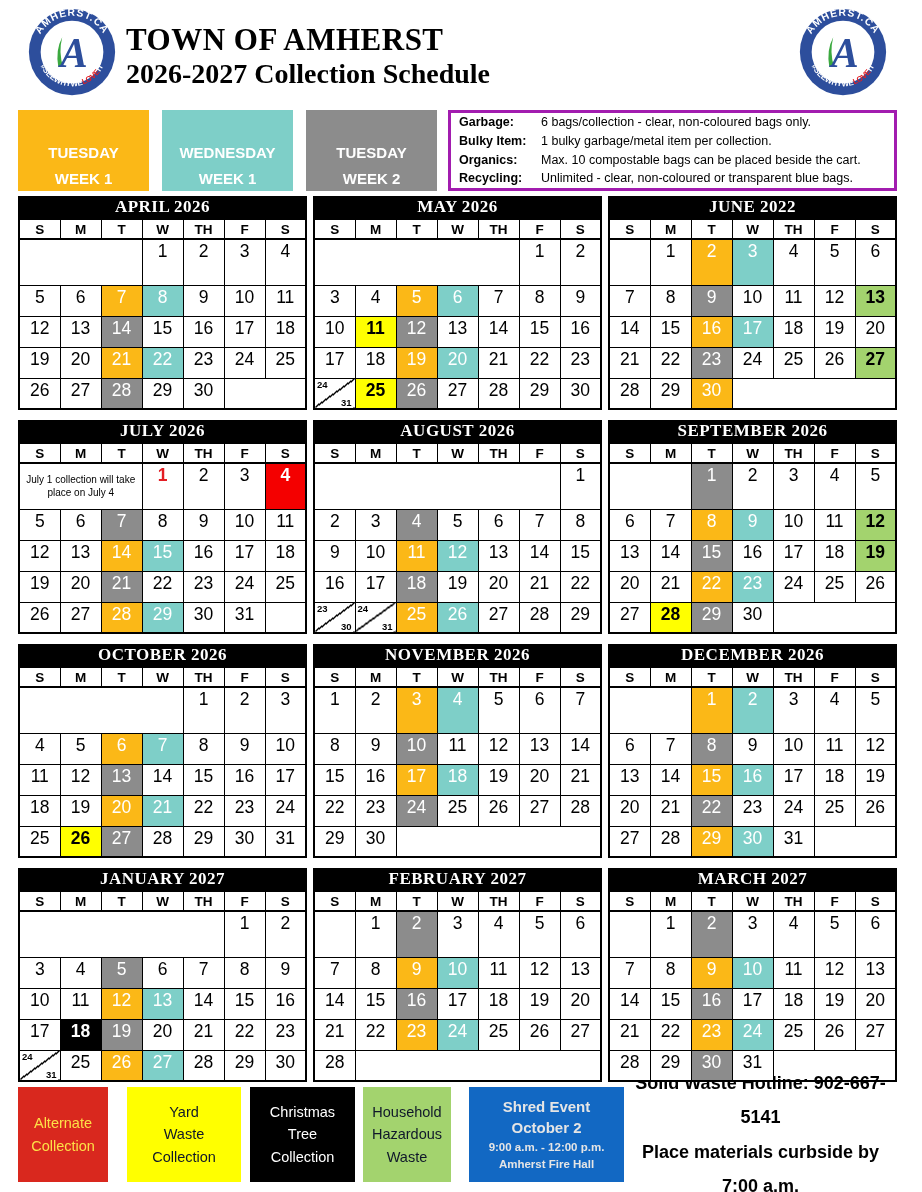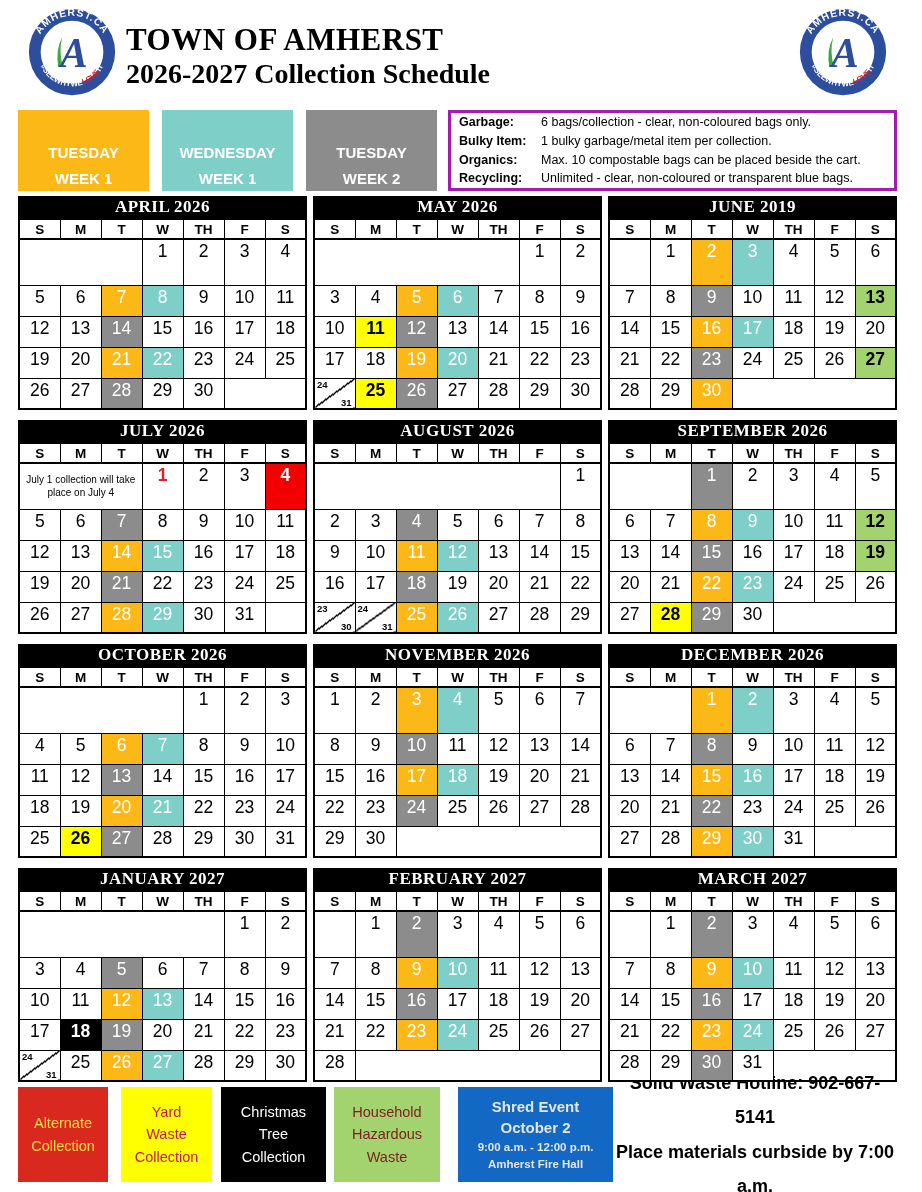--- a/index.html
+++ b/index.html
@@ -46,23 +46,23 @@
   td.note{font-size:10px;vertical-align:middle;padding:0 3px;line-height:1.3;font-weight:400}
   td.split{background-image:linear-gradient(to bottom right,transparent calc(50% - .8px),#000 calc(50% - .8px),#000 calc(50% + .8px),transparent calc(50% + .8px))}
   td.split .tl{position:absolute;top:0;left:2px;font-size:9.5px;font-weight:bold}
   td.split .br{position:absolute;bottom:0;right:3px;font-size:9.5px;font-weight:bold}
 
   
   .legend-bottom{display:flex;margin-top:5px;align-items:stretch;height:95px}
   .lb-box{display:flex;flex-direction:column;align-items:center;justify-content:center;text-align:center;
           font-size:14.5px;line-height:1.55}
   .lb-red{background:#D9281E;color:#fde047;width:90px}
-  .lb-yellow{background:#FFFF00;color:#be185d;width:91px;margin-left:13px}
+  .lb-yellow{background:#FFFF00;color:#0f172a;width:114px;margin-left:19px}
   .lb-black{background:#000;color:#fff;width:105px;margin-left:9px}
-  .lb-green{background:#A3D36E;color:#7f1d1d;width:106px;margin-left:8px}
+  .lb-green{background:#A3D36E;color:#0f172a;width:88px;margin-left:8px}
   .lb-blue{background:#1268C3;color:#e5e5e5;width:155px;margin-left:18px}
   .lb-blue .big{font-weight:bold;font-size:15px;line-height:1.45}
   .lb-blue .small{font-weight:bold;font-size:11.5px;line-height:1.5}
   .hotline{flex:1;display:flex;flex-direction:column;justify-content:center;text-align:center;
            font-weight:bold;font-size:18px;line-height:1.9}
 </style>
 </head>
 <body>
 
 <div class="page">
@@ -256,21 +256,21 @@
               <td class="c-g">26</td>
               <td>27</td>
               <td>28</td>
               <td>29</td>
               <td>30</td>
             </tr>
           </tbody>
         </table>
       </div>
       <div class="month">
-        <div class="m-title">JUNE 2019</div>
+        <div class="m-title">JUNE 2022</div>
         <table>
           <thead>
             <tr>
               <th>S</th>
               <th>M</th>
               <th>T</th>
               <th>W</th>
               <th>TH</th>
               <th>F</th>
               <th>S</th>

